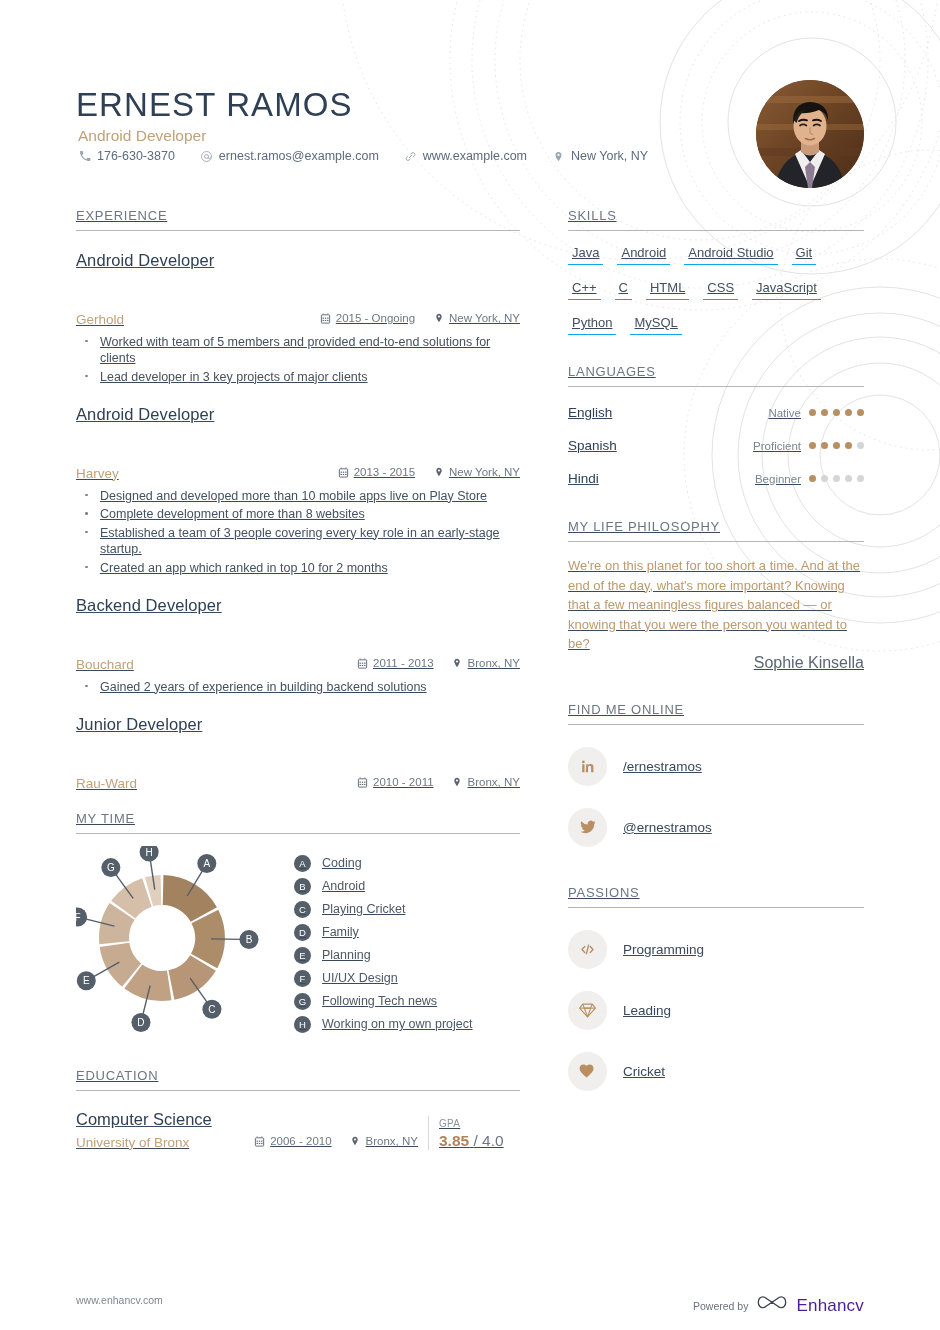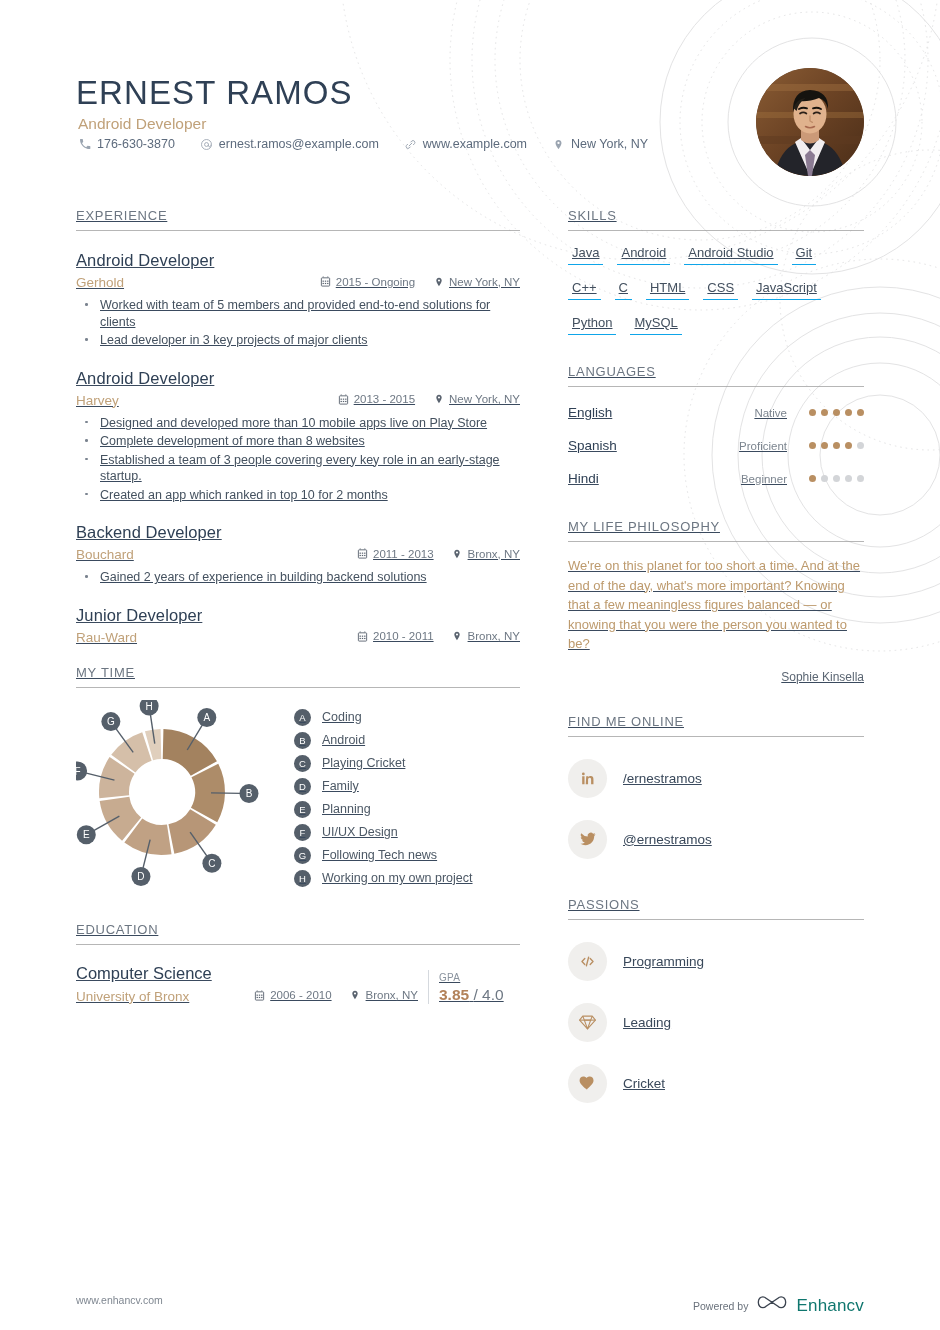--- a/index.html
+++ b/index.html
@@ -9,21 +9,21 @@
     font-family: "Liberation Sans", sans-serif;
     color: #3a4a5e;
     overflow: hidden;
   }
   .page { position: relative; width: 940px; height: 1330px; background: #fff; }
 
   
   .bg-decor { position: absolute; inset: 0; pointer-events: none; z-index: 0; }
 
   
-  .header { position: absolute; left: 0; top: 0; width: 792px; height: 200px; z-index: 2; }
+  .header { position: absolute; left: 0; top: 12px; width: 792px; height: 200px; z-index: 2; }
   .name {
     position: absolute; left: 76px; top: 74px;
     font-size: 33px; font-weight: 400; letter-spacing: 1.1px;
     color: #2f4055;
   }
   .role {
     position: absolute; left: 78px; top: 115px;
     font-size: 15.5px; color: #c0a179; font-weight: 400;
   }
   .contact-row {
@@ -47,21 +47,21 @@
     font-weight: 400; padding-bottom: 7px;
   }
   .sec-rule { height: 1px; background: #9a9a9a; width: 100%; opacity: .72; }
   .section { margin-bottom: 0; text-decoration: underline; }
 
   
   .job { margin-top: 20px; }
   .job-title { font-size: 16.5px; color: #2f4055; font-weight: 400; letter-spacing: .1px; }
   .job-meta { display: flex; align-items: baseline; margin-top: 5px; }
   .company { font-size: 13.5px; color: #c0a179; flex: 0 0 auto; }
-  .meta-right { margin-left: auto; display: flex; align-items: flex-start; gap: 18px; font-size: 11.5px; color: #6e7884; }
+  .meta-right { margin-left: auto; display: flex; align-items: flex-start; gap: 18px; font-size: 11.5px; color: #6e7884; margin-top: 37px; }
   .meta-chunk { display: flex; align-items: center; gap: 5px; white-space: nowrap; }
   .meta-chunk .mi { width: 11px; height: 12px; display: inline-flex; align-items: center; justify-content: center; color: #5b6470; }
   ul.bullets { list-style: none; margin-top: 7px; }
   ul.bullets li {
     position: relative; padding-left: 24px; font-size: 12.5px; line-height: 16.5px;
     color: #44515f; margin-bottom: 2px;
   }
   ul.bullets li::before {
     content: ""; position: absolute; left: 9px; top: 6px;
     width: 2.5px; height: 2.5px; background: #7b8490; border-radius: 50%;
@@ -95,45 +95,45 @@
   
   .skills { display: flex; flex-wrap: wrap; margin-top: 14px; }
   .skill {
     font-size: 13px; color: #43505f; border-bottom: 1px solid #0ea5e9;
     padding: 0 4px 4px 4px; margin-right: 14px; margin-bottom: 15px; white-space: nowrap;
   }
 
   
   .lang-row { display: flex; align-items: center; margin-top: 18px; }
   .lang-name { font-size: 13.5px; color: #2f4055; }
-  .lang-right { margin-left: auto; display: flex; align-items: center; gap: 22px; text-align: right; }
+  .lang-right { margin-left: auto; display: flex; align-items: center; gap: 8px; text-align: right; }
   .lang-level { font-size: 11.5px; color: #7c858f; }
   .dots { display: flex; gap: 5px; }
   .dot { width: 7px; height: 7px; border-radius: 50%; background: #d3d5d8; }
   .dot.on { background: #b98f62; }
 
   
   .quote { margin-top: 14px; font-size: 13px; line-height: 19.5px; color: #bd9a6d; }
-  .quote-author { margin-top: 16px; text-align: right; font-size: 12px; color: #5b6673; }
+  .quote-author { margin-top: 0; text-align: right; font-size: 16px; color: #5b6673; }
 
   
   .icon-row { display: flex; align-items: center; gap: 16px; margin-top: 22px; }
   .icon-circle {
     width: 39px; height: 39px; border-radius: 50%; background: #f0efed;
     display: flex; align-items: center; justify-content: center; flex: 0 0 auto;
     color: #b98f62;
   }
   .icon-row-label { font-size: 13.5px; color: #39485a; }
 
   
   .footer { position: absolute; left: 0; bottom: 36px; width: 940px; z-index: 2; }
   .footer-url { position: absolute; left: 76px; font-size: 10.5px; color: #7f8791; }
   .footer-right { position: absolute; right: 76px; display: flex; align-items: center; gap: 9px; }
   .powered { font-size: 10.5px; color: #6a727c; }
-  .enhancv-word { font-size: 17px; color: #0f766e; letter-spacing: .2px; }
+  .enhancv-word { font-size: 17px; color: #4c1d95; letter-spacing: .2px; }
 </style>
 </head>
 <body>
 
 <div class="page">
 
   <svg class="bg-decor" width="940" height="1330" viewBox="0 0 940 1330">
     <g fill="none" stroke="#e3e3e4" stroke-width="1">
       <circle cx="812" cy="122" r="84"></circle>
       <circle cx="812" cy="122" r="110" stroke-dasharray="1.5 4"></circle>

